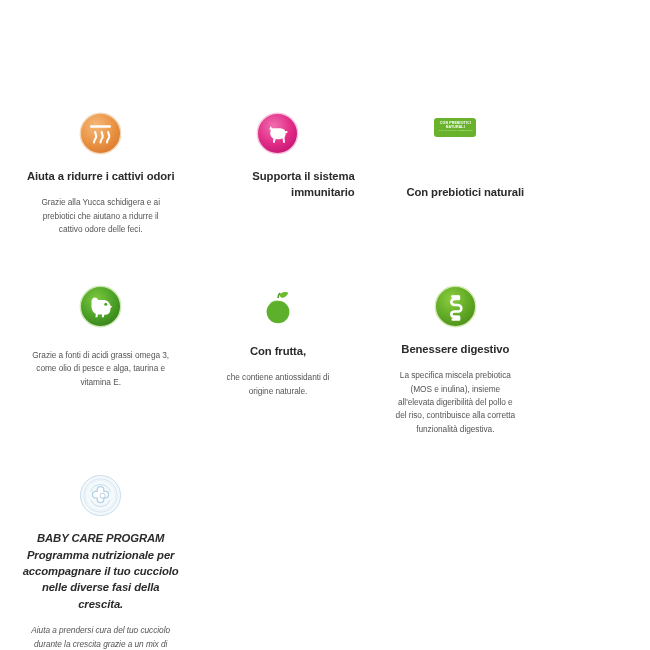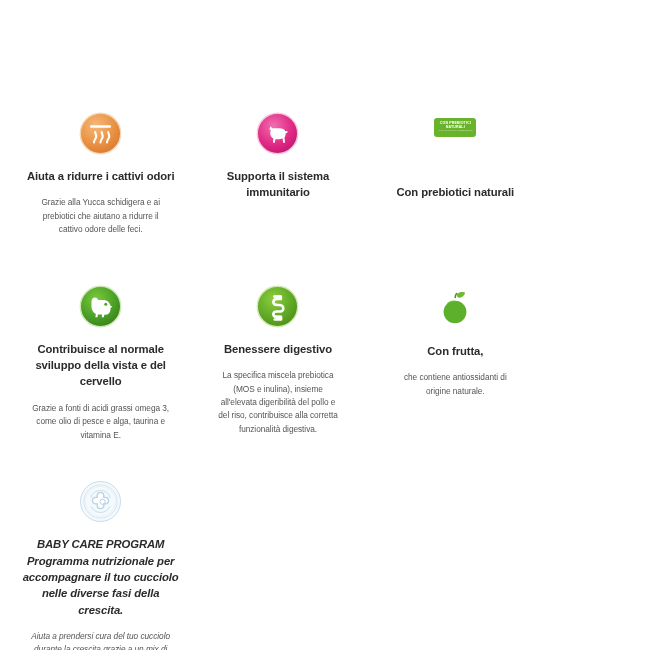--- a/index.html
+++ b/index.html
@@ -49,31 +49,31 @@
   .f-body {
     font-size: 8.3px;
     font-weight: normal;
     color: #555555;
     line-height: 1.62;
     margin: 12px;
     letter-spacing: -0.05px;
   }
   
   .row1 .feature.col1 { padding: 0 14px; }
-  .row1 .feature.col2 { padding: 0 12px; }
+  .row1 .feature.col2 { padding: 0 12px; text-align: right; }
   .row1 .feature.col3 { padding: 0 20px; }
   .row2 { margin-top: 36px; }
   .row2 .feature.col1 { padding: 0 4px; }
   .row2 .feature.col2 { padding: 0 14px; }
   .row2 .feature.col3 { padding: 0 14px; }
   .row3 { margin-top: 26px; }
   .row3 .feature.col1 { padding: 0 6px; font-style: italic; }
 
   
-  .row1 .col3 .f-title { margin-top: 20px; }
+  .row1 .col3 .f-title { margin-top: 20px; text-align: right; }
   .row2 .col3 .f-title { margin-top: 2px; }
 
   
   .circle {
     width: 43px;
     height: 43px;
     border-radius: 50%;
     position: relative;
     display: block;
   }
@@ -193,61 +193,60 @@
             </defs>
             <circle cx="21.5" cy="21.5" r="20.2" fill="url(#gGreen1)" stroke="#cde8b4" stroke-width="1.4"></circle>
             <path d="M12.5 16.5 c0-2.2 1.4-4 3.4-4 1.5 0 2.8 1 3.3 2.4 h5.4
                      c3.4 0 6.2 2.4 6.8 5.6 l1.8 1.2 -1.6 1.4 -0.3 2.4
                      c-0.3 2.4 -2.3 4.2 -4.8 4.2 h-1.2 l-0.5 2.6 -2 0 0.3 -2.8
                      h-4.2 l-0.5 2.8 -2 0 0.4 -3.4 c-2.6 -1.4 -4.3 -4.1 -4.3 -7.2 z" fill="#ffffff"></path>
             <circle cx="26.8" cy="19.3" r="1.5" fill="#4da227"></circle>
           </svg>
         </span>
       </div>
-      <p class="f-title">Contribuisce al normale sviluppo della vista e del cervello</p>
       <p class="f-body">Grazie a fonti di acidi grassi omega 3, come olio di pesce e alga, taurina e vitamina E.</p>
-    </div>
-
-    <div class="feature col2">
-      <div class="icon-wrap">
-        <span class="circle">
-          <svg width="43" height="43" viewBox="0 0 43 43">
-            <defs>
-              <radialGradient id="gGreen2" cx="40%" cy="32%" r="78%">
-                <stop offset="0%" stop-color="#8ccd3f"></stop>
-                <stop offset="55%" stop-color="#62ab26"></stop>
-                <stop offset="100%" stop-color="#4a8a18"></stop>
-              </radialGradient>
-            </defs>
-            <circle cx="21.5" cy="21.5" r="20.2" fill="url(#gGreen2)" stroke="#d2e9b2" stroke-width="1.4"></circle>
-            <path d="M18.3 11.4 h6.6 v2.6 h-3.6 c-2.4 0 -4 1.3 -4 3.1 0 1.8 1.5 3 4 3
-                     h1.6 c2.6 0 4.4 1.4 4.4 3.3 0 1.9 -1.8 3.2 -4.4 3.2
-                     h-1.8 c-2.3 0 -3.8 1.1 -3.8 2.7 0 1.6 1.5 2.7 3.8 2.7 h4 v2.6 h-6.4" stroke="#ffffff" stroke-width="2.5" fill="none" stroke-linecap="round" stroke-linejoin="round"></path>
-            <rect x="17.4" y="10.4" width="8.4" height="2.3" rx="1.1" fill="#ffffff"></rect>
-            <rect x="17.4" y="30.4" width="8.4" height="2.3" rx="1.1" fill="#ffffff"></rect>
-          </svg>
-        </span>
-      </div>
-      <p class="f-title">Benessere digestivo</p>
-      <p class="f-body">La specifica miscela prebiotica (MOS e inulina), insieme all'elevata digeribilità del pollo e del riso, contribuisce alla corretta funzionalità digestiva.</p>
     </div>
 
     <div class="feature col3">
       <div class="icon-wrap fruit-wrap">
         <span>
           <svg width="40" height="44" viewBox="0 0 40 44">
             <path d="M20.2 10.4 c0-0.2 0.2-2.4 1.4-3.9" stroke="#4e9422" stroke-width="1.6" fill="none" stroke-linecap="round"></path>
             <path d="M21.6 7.2 c2.6 -2.6 7.4 -2.6 8.2 -1.6 0.8 1 -1.6 4.6 -4.6 5.2 -2.4 0.5 -3.9 -2.6 -3.6 -3.6 z" fill="#6fbb2e"></path>
             <ellipse cx="20" cy="25" rx="11.4" ry="11.2" fill="#5cb02c"></ellipse>
             <path d="M12.6 16.4 c2.2 -2.2 5.6 -2.8 8.2 -1.8" stroke="#6cc13a" stroke-width="1.4" fill="none" stroke-linecap="round" opacity="0.55"></path>
           </svg>
         </span>
       </div>
       <p class="f-title">Con frutta,</p>
       <p class="f-body">che contiene antiossidanti di origine naturale.</p>
+    </div>
+
+    <div class="feature col2">
+      <div class="icon-wrap">
+        <span class="circle">
+          <svg width="43" height="43" viewBox="0 0 43 43">
+            <defs>
+              <radialGradient id="gGreen2" cx="40%" cy="32%" r="78%">
+                <stop offset="0%" stop-color="#8ccd3f"></stop>
+                <stop offset="55%" stop-color="#62ab26"></stop>
+                <stop offset="100%" stop-color="#4a8a18"></stop>
+              </radialGradient>
+            </defs>
+            <circle cx="21.5" cy="21.5" r="20.2" fill="url(#gGreen2)" stroke="#d2e9b2" stroke-width="1.4"></circle>
+            <path d="M18.3 11.4 h6.6 v2.6 h-3.6 c-2.4 0 -4 1.3 -4 3.1 0 1.8 1.5 3 4 3
+                     h1.6 c2.6 0 4.4 1.4 4.4 3.3 0 1.9 -1.8 3.2 -4.4 3.2
+                     h-1.8 c-2.3 0 -3.8 1.1 -3.8 2.7 0 1.6 1.5 2.7 3.8 2.7 h4 v2.6 h-6.4" stroke="#ffffff" stroke-width="2.5" fill="none" stroke-linecap="round" stroke-linejoin="round"></path>
+            <rect x="17.4" y="10.4" width="8.4" height="2.3" rx="1.1" fill="#ffffff"></rect>
+            <rect x="17.4" y="30.4" width="8.4" height="2.3" rx="1.1" fill="#ffffff"></rect>
+          </svg>
+        </span>
+      </div>
+      <p class="f-title">Benessere digestivo</p>
+      <p class="f-body">La specifica miscela prebiotica (MOS e inulina), insieme all'elevata digeribilità del pollo e del riso, contribuisce alla corretta funzionalità digestiva.</p>
     </div>
 
   </div>
 
   <div class="feature-grid row3">
 
     <div class="feature col1">
       <div class="icon-wrap babycare-wrap">
         <span class="circle">
           <svg width="43" height="43" viewBox="0 0 43 43">

